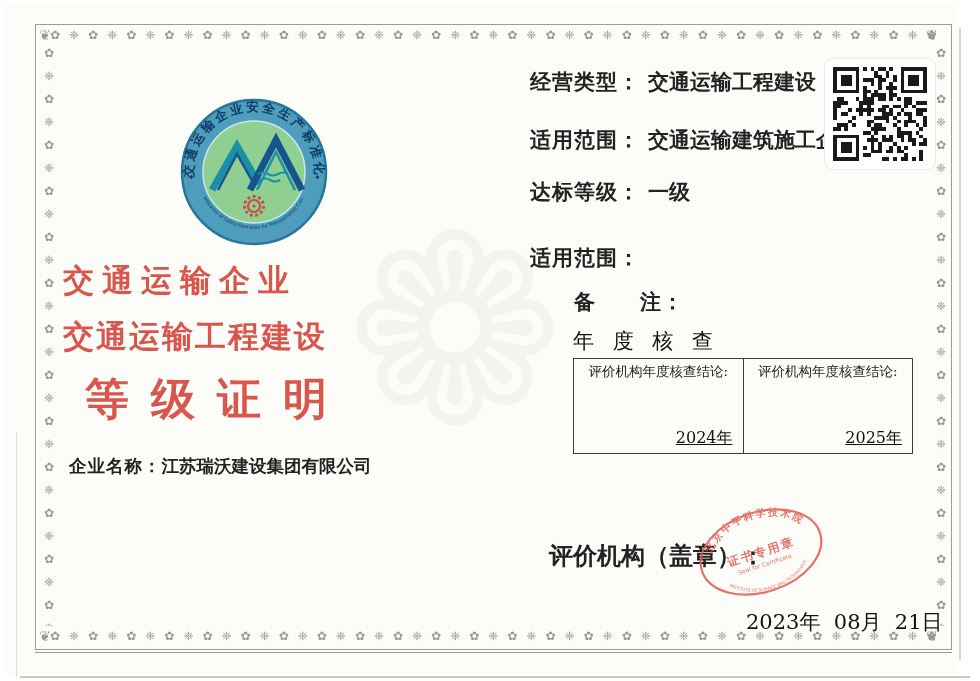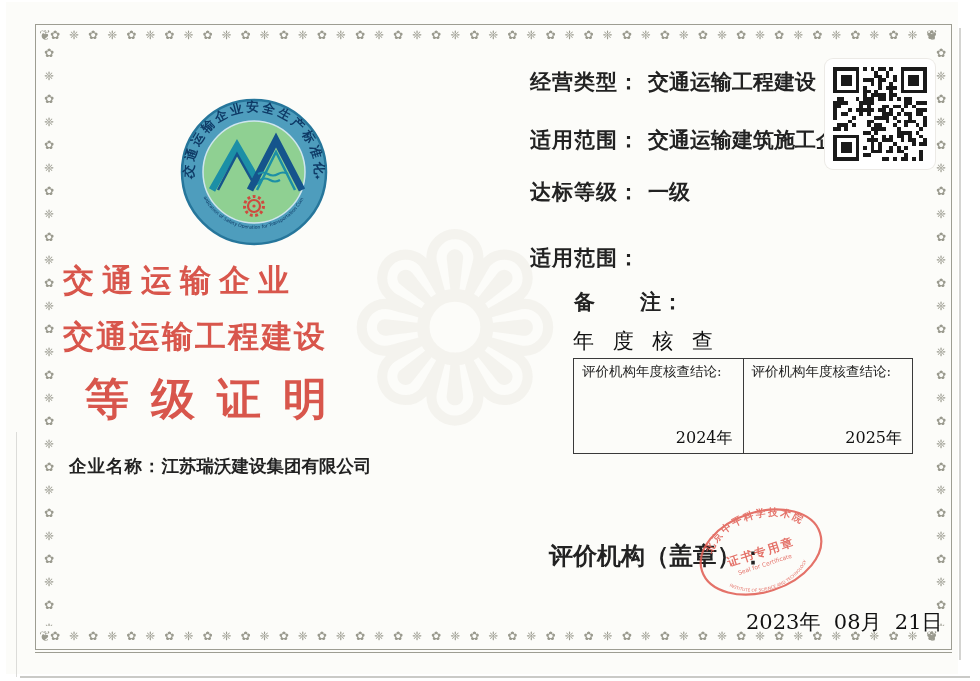--- a/index.html
+++ b/index.html
@@ -52,24 +52,24 @@
   .detail-row .lbl{margin-right:8px;letter-spacing:1px;}
   .dr1{top:66px;} .dr2{top:124px;} .dr3{top:176px;} .dr4{top:230px;margin-top:12px;} .dr5{top:286px;margin-left:44px;}
 
   
   .qr-card{position:absolute;left:819px;top:57px;width:110px;height:110px;background:#fff;border-radius:8px;box-shadow:0 0 0 1px #eceae6;}
   .qr-card svg{position:absolute;left:8px;top:8px;width:94px;height:94px;}
 
   
   .annual-title{position:absolute;left:567px;top:325px;width:338px;text-align:left;font-family:"DejaVu Serif","Liberation Serif",serif;font-size:21px;letter-spacing:6px;color:#111;}
   .annual-table{position:absolute;left:567px;top:356px;width:338px;height:94px;border:1.5px solid #3a3a3a;display:flex;}
-  .annual-cell{flex:1;position:relative;padding:4px 8px;font-family:"DejaVu Serif","Liberation Serif",serif;}
+  .annual-cell{flex:1;position:relative;padding:4px 8px;font-family:"DejaVu Serif","Liberation Serif",serif;text-align:center;}
   .annual-cell + .annual-cell{border-left:1.5px solid #3a3a3a;}
   .annual-cell .hdr{font-size:13.5px;color:#222;}
-  .annual-cell .yr{position:absolute;right:10px;bottom:4px;font-size:16px;color:#111;}
+  .annual-cell .yr{position:absolute;right:10px;bottom:4px;font-size:16px;color:#111;text-decoration:underline;}
 
   
   .issuer-label{position:absolute;left:543px;top:538px;font-size:24px;font-weight:bold;white-space:nowrap;}
   .seal{position:absolute;left:680px;top:498px;width:150px;height:104px;opacity:0.85;}
   .issue-date{position:absolute;left:740px;top:606px;font-family:"DejaVu Serif","Liberation Serif",serif;font-size:21px;color:#111;white-space:pre;}
 </style>
 </head>
 <body>
 
 <div class="page">

